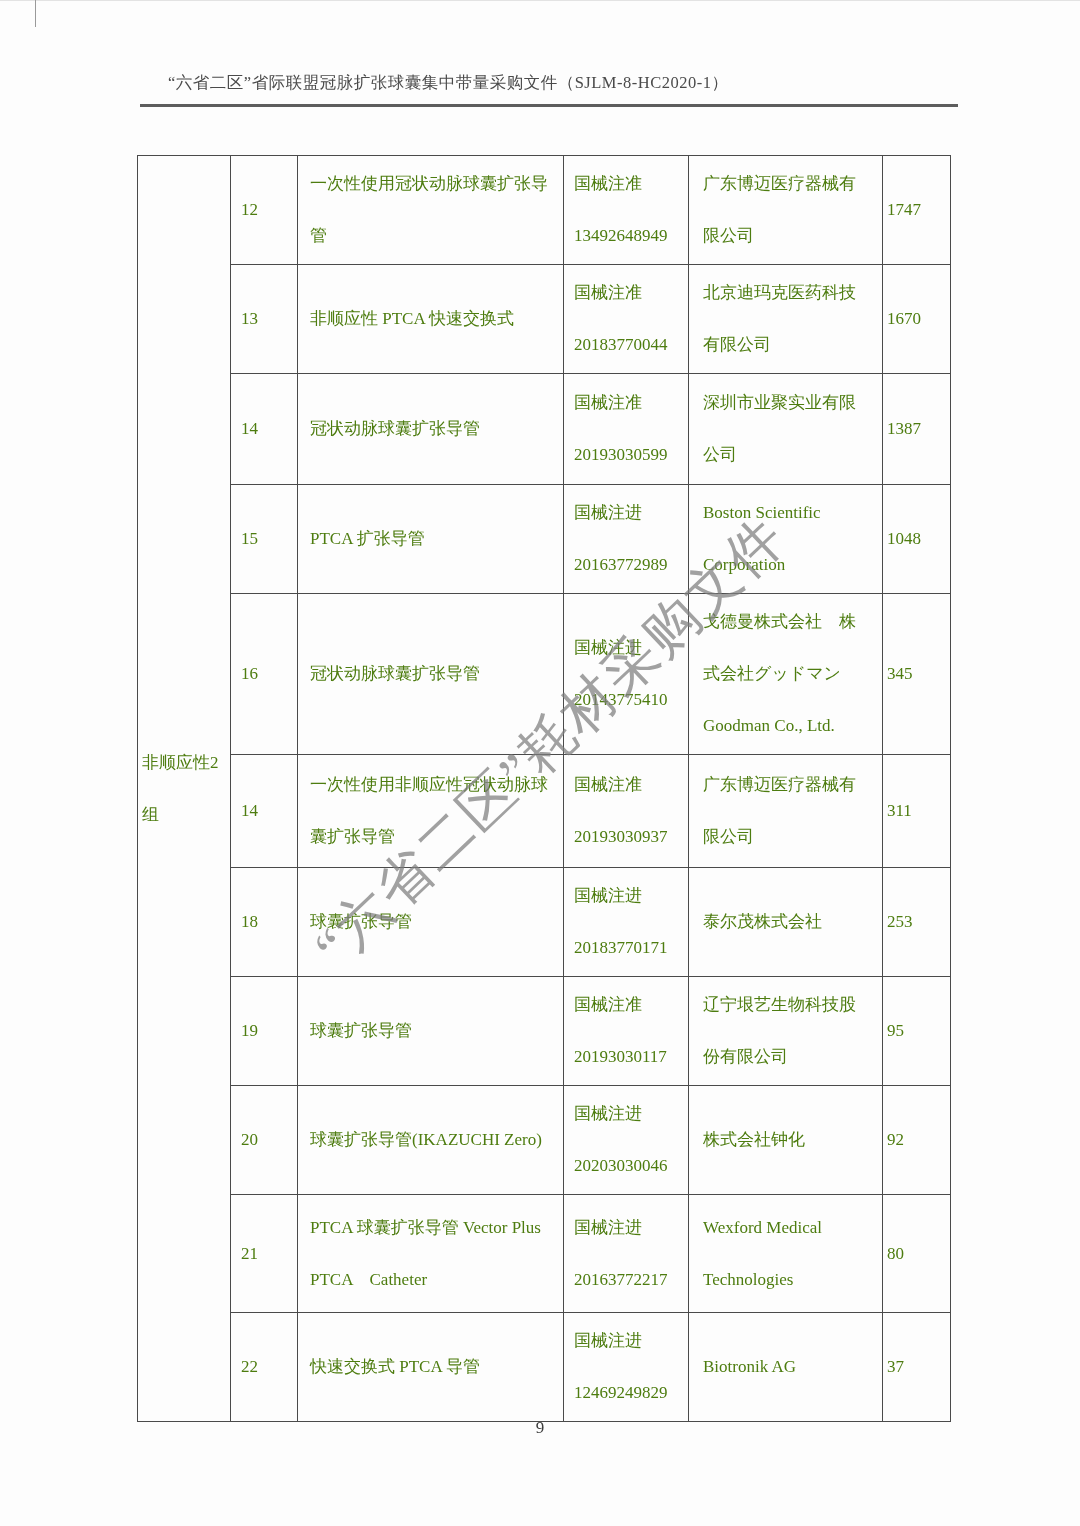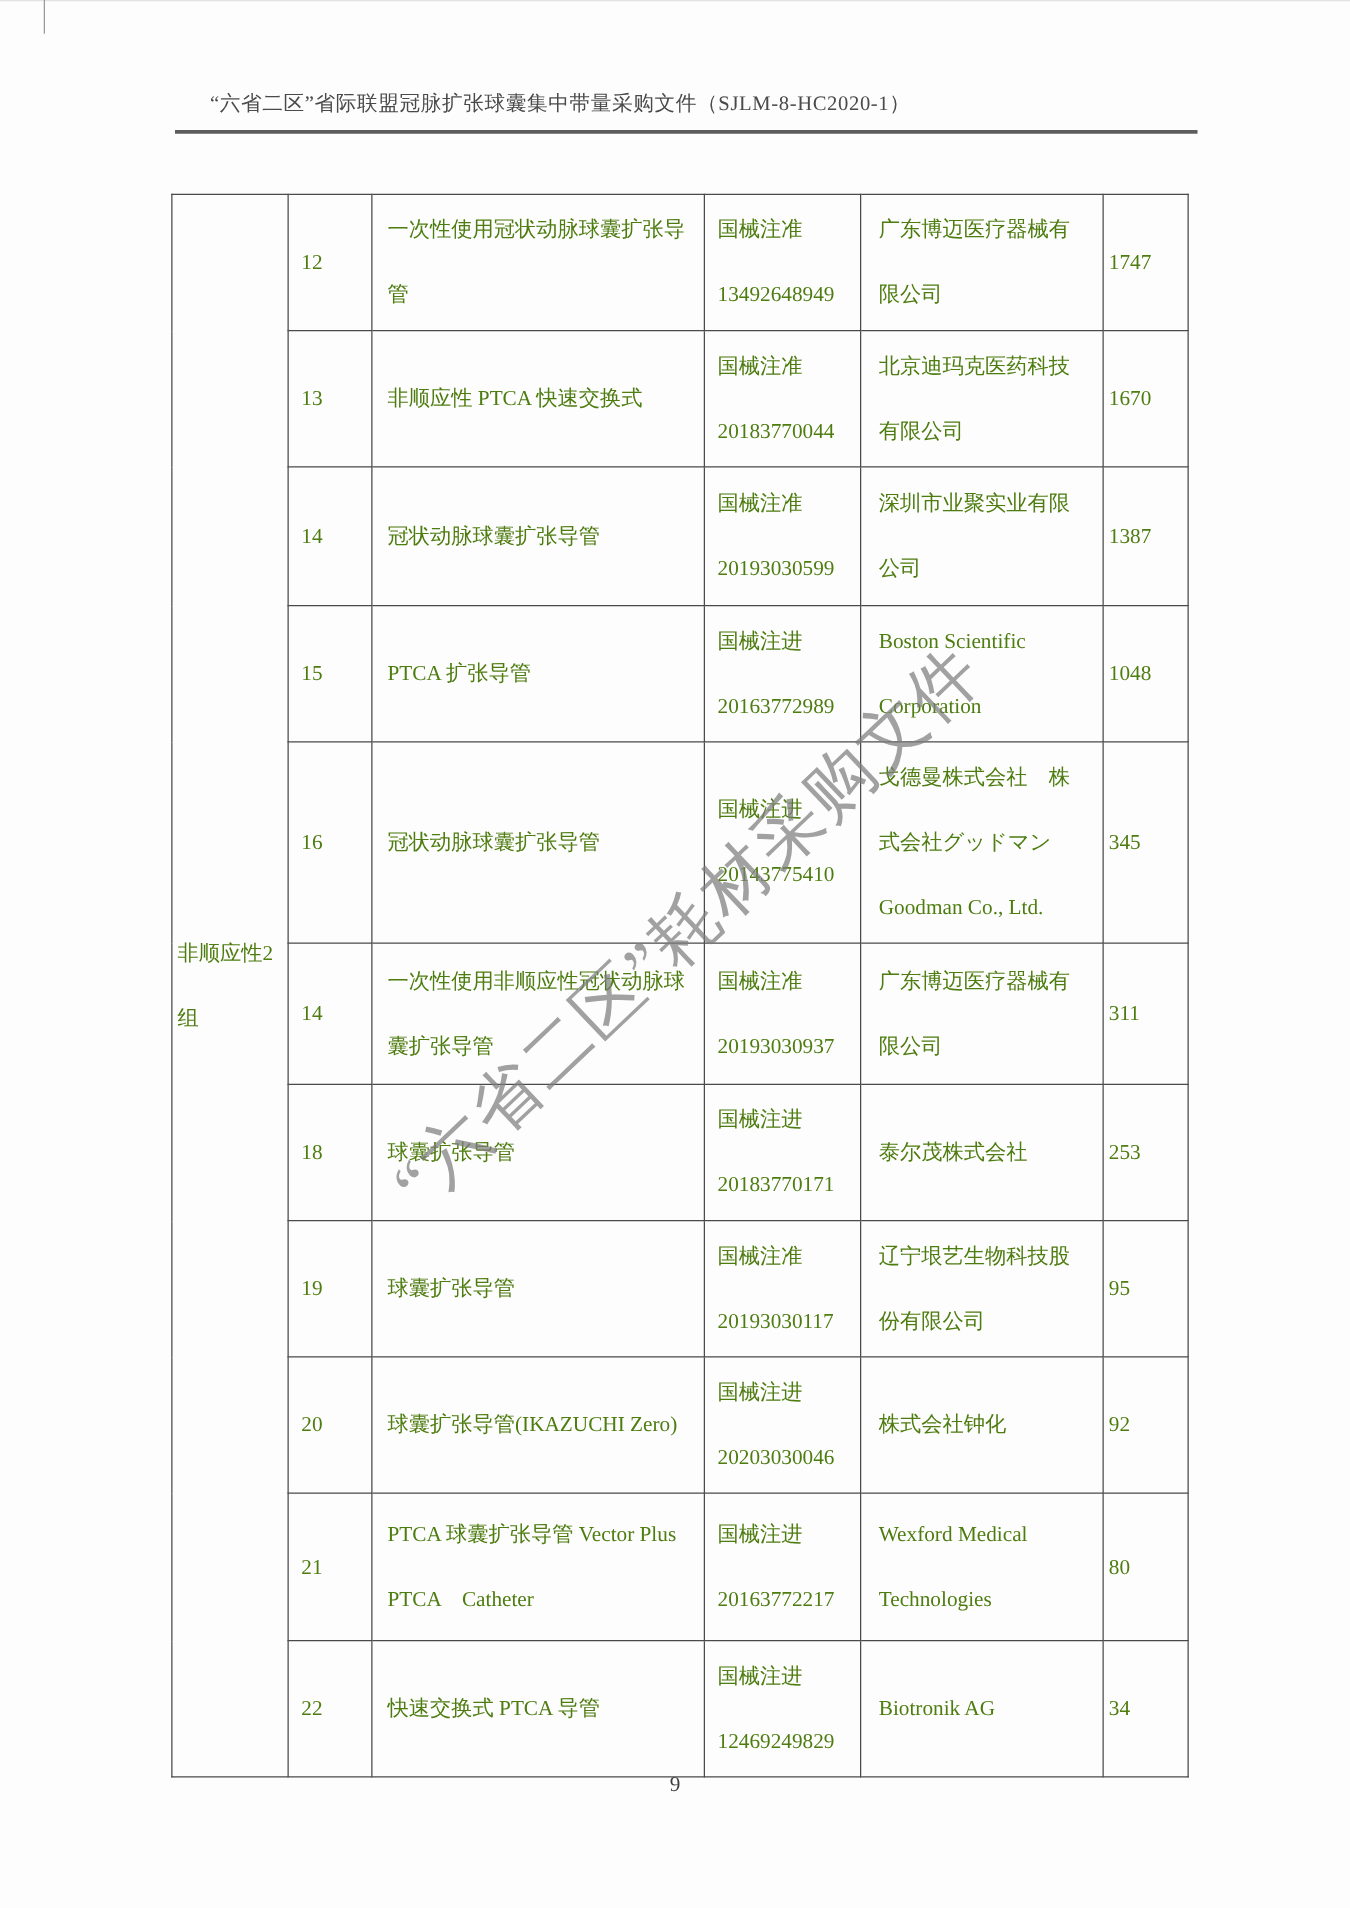--- a/index.html
+++ b/index.html
@@ -168,21 +168,21 @@
           <td class="qty-cell">80</td>
         </tr>
         <tr class="r10">
           <td class="num-cell">22</td>
           <td class="product-cell">快速交换式 PTCA 导管</td>
           <td class="reg-cell">
             <div>国械注进</div>
             <div>12469249829</div>
           </td>
           <td class="company-cell">Biotronik AG</td>
-          <td class="qty-cell">34</td>
+          <td class="qty-cell">37</td>
         </tr>
       </tbody>
   </table>
 
   <div class="watermark">“六省二区”耗材采购文件</div>
 
   <div class="page-number">9</div>
 </div>
 
 </body></html>

